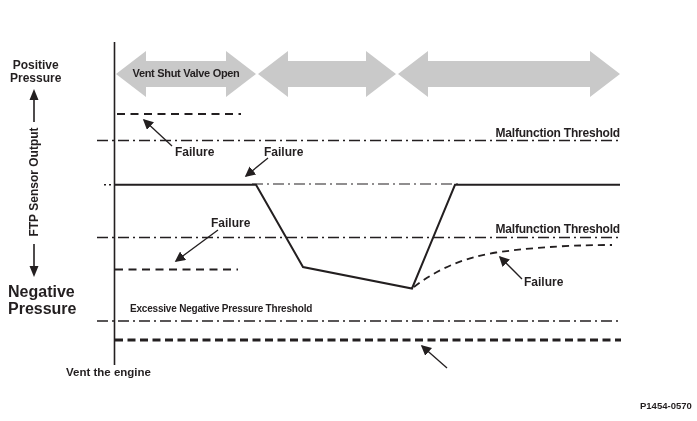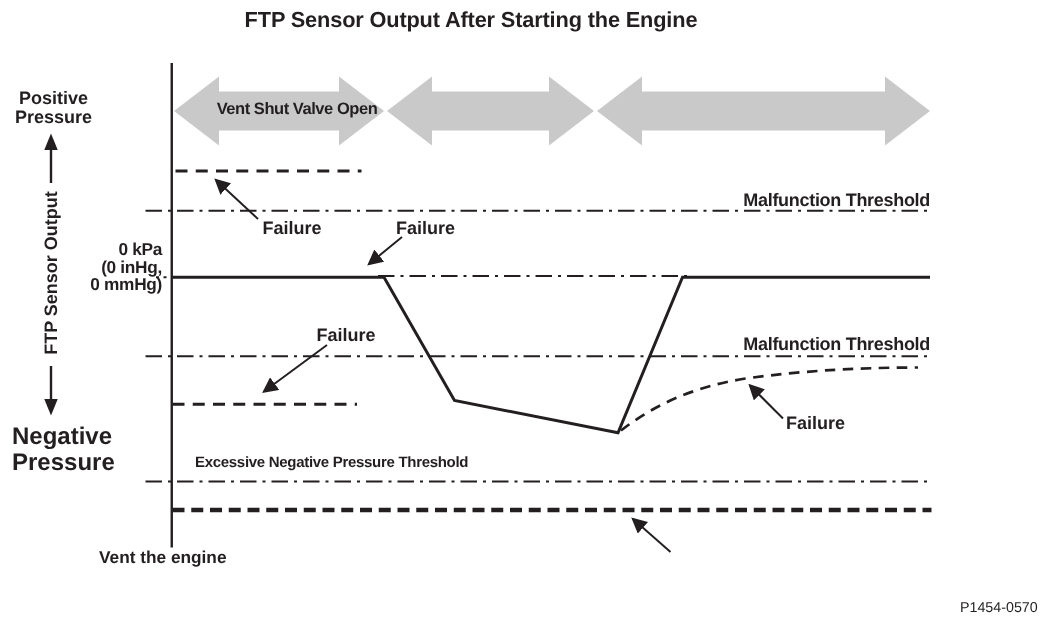--- a/index.html
+++ b/index.html
@@ -10,33 +10,33 @@
   .stage svg{position:absolute;left:0;top:0;}
   .lbl{position:absolute;white-space:pre-line;color:#231f20;}
   .b{font-weight:700;}
   .title{left:0;top:6px;width:628px;text-align:center;font-size:14.5px;font-weight:700;letter-spacing:-0.1px;}
   .pos-press{left:10px;top:59px;font-size:12px;line-height:1.08;text-align:center;}
   .neg-press{left:8px;top:283px;font-size:16px;line-height:1.08;}
   .ftp-axis{left:34px;top:182px;font-size:12px;white-space:nowrap;
     transform:translate(-50%,-50%) rotate(-90deg);}
   .zero-lbl{left:40px;top:162px;width:68px;text-align:right;font-size:11.5px;line-height:1.0;letter-spacing:-0.2px;}
   .phase{position:absolute;top:67px;text-align:center;font-size:11px;font-weight:700;letter-spacing:-0.3px;white-space:nowrap;}
-  .ph1{left:116px;width:140px;padding-left:12px;}
+  .ph1{left:116px;width:140px;}
   .ph2{left:258px;width:138px;}
   .ph3{left:398px;width:222px;}
   .failure-top{left:175px;top:145px;font-size:12px;}
   .normal{left:264px;top:145px;font-size:12px;}
   .mt-upper{left:480px;top:126px;width:140px;text-align:right;font-size:12px;letter-spacing:-0.2px;white-space:nowrap;}
   .failure-mid{left:211px;top:216px;font-size:12px;}
   .mt-lower{left:480px;top:222px;width:140px;text-align:right;font-size:12px;letter-spacing:-0.2px;white-space:nowrap;}
   .failure-right{left:524px;top:275px;font-size:12px;}
   .exc-thr{left:130px;top:303px;font-size:10px;letter-spacing:-0.2px;white-space:nowrap;}
   .start-engine{left:66px;top:366px;font-size:11.5px;white-space:nowrap;}
   .enp{left:448px;top:365px;font-size:12px;white-space:nowrap;}
-  .part-no{left:640px;top:400px;width:32px;text-align:right;font-size:9.5px;font-weight:400;white-space:nowrap;}
+  .part-no{left:640px;top:400px;width:32px;text-align:right;font-size:9.5px;font-weight:700;white-space:nowrap;}
 </style>
 </head>
 <body>
 
 <div class="stage">
 
   <svg width="697" height="421" viewBox="0 0 697 421">
     <defs>
       <marker id="ah" viewBox="0 0 10 10" refX="8.5" refY="5" markerWidth="8" markerHeight="8" orient="auto">
         <path d="M0,0 L10,5 L0,10 z" fill="#231f20"></path>
@@ -69,30 +69,26 @@
 
     <line x1="115" y1="340" x2="621" y2="340" stroke="#231f20" stroke-width="3" stroke-dasharray="8 4.5"></line>
 
     <line x1="172" y1="146" x2="144" y2="120" stroke="#231f20" stroke-width="1.3" marker-end="url(#ah)"></line>
     <line x1="268" y1="158" x2="246" y2="176" stroke="#231f20" stroke-width="1.3" marker-end="url(#ah)"></line>
     <line x1="218" y1="230" x2="176" y2="261" stroke="#231f20" stroke-width="1.3" marker-end="url(#ah)"></line>
     <line x1="522" y1="279" x2="500" y2="257" stroke="#231f20" stroke-width="1.3" marker-end="url(#ah)"></line>
     <line x1="447" y1="368" x2="422" y2="346" stroke="#231f20" stroke-width="1.3" marker-end="url(#ah)"></line>
   </svg>
 
-  <div class="lbl title">FTP Sensor Output After Starting the Engine</div>
 
   <div class="lbl b pos-press">Positive
 Pressure</div>
   <div class="lbl b ftp-axis">FTP Sensor Output</div>
   <div class="lbl b neg-press">Negative
 Pressure</div>
-  <div class="lbl b zero-lbl">0 kPa
-(0 inHg,
-0 mmHg)</div>
 
   <div class="lbl phase ph1">Vent Shut Valve Open</div>
 
   <div class="lbl b failure-top">Failure</div>
   <div class="lbl b normal">Failure</div>
   <div class="lbl b mt-upper">Malfunction Threshold</div>
   <div class="lbl b failure-mid">Failure</div>
   <div class="lbl b mt-lower">Malfunction Threshold</div>
   <div class="lbl b failure-right">Failure</div>
   <div class="lbl b exc-thr">Excessive Negative Pressure Threshold</div>

